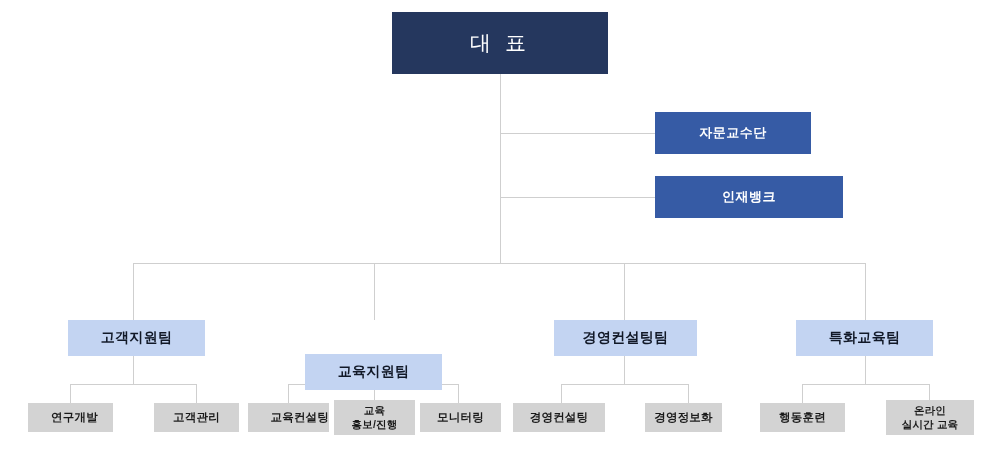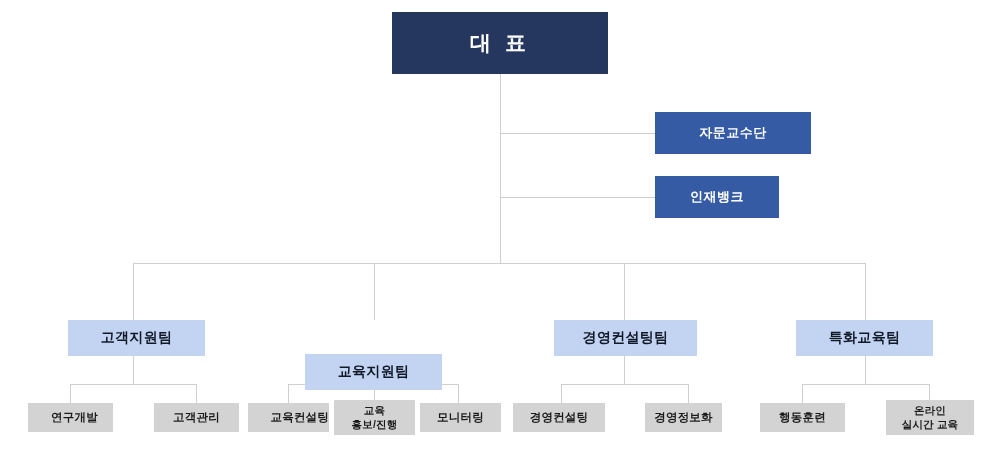--- a/index.html
+++ b/index.html
@@ -29,21 +29,21 @@
     display: block;
     width: 100%;
     white-space: pre-line;
   }
 
   
   .node--root {
     background: #25375e;
     color: #ffffff;
     font-size: 21px;
-    font-weight: 700;
+    font-weight: 400;
     letter-spacing: 4px;
   }
 
   
   .node--side {
     background: #365ba5;
     color: #ffffff;
     font-size: 13px;
     font-weight: 700;
     letter-spacing: 0.5px;
@@ -115,21 +115,21 @@
   <div class="conn conn--v" style="left:802px; top:384px; height:19px;"></div>
   <div class="conn conn--v" style="left:929px; top:384px; height:19px;"></div>
 
   <div class="node node--root" style="left:392px; top:12px; width:216px; height:62px;">
     <span class="node-label">대 표</span>
   </div>
 
   <div class="node node--side" style="left:655px; top:112px; width:156px; height:42px;">
     <span class="node-label">자문교수단</span>
   </div>
-  <div class="node node--side" style="left:655px; top:176px; width:124px; height:42px;justify-content:flex-end;">
+  <div class="node node--side" style="left:655px; top:176px; width:188px; height:42px;justify-content:flex-end;">
     <span class="node-label">인재뱅크</span>
   </div>
 
   <div class="node node--team" style="left:68px; top:320px; width:137px; height:36px;">
     <span class="node-label">고객지원팀</span>
   </div>
   <div class="node node--team" style="left:305px; top:320px; width:137px; height:36px;margin-top:34px;">
     <span class="node-label">교육지원팀</span>
   </div>
   <div class="node node--team" style="left:554px; top:320px; width:143px; height:36px;">

